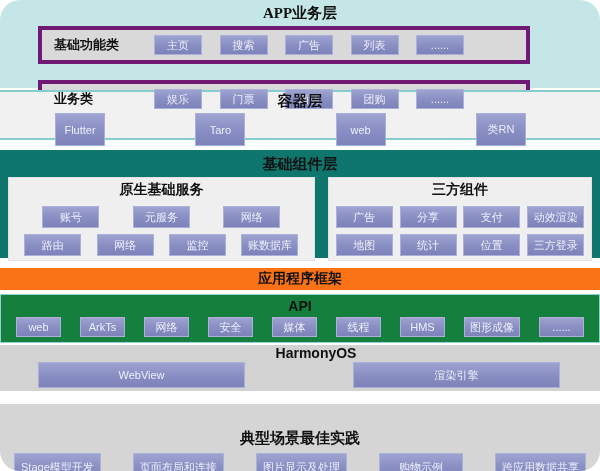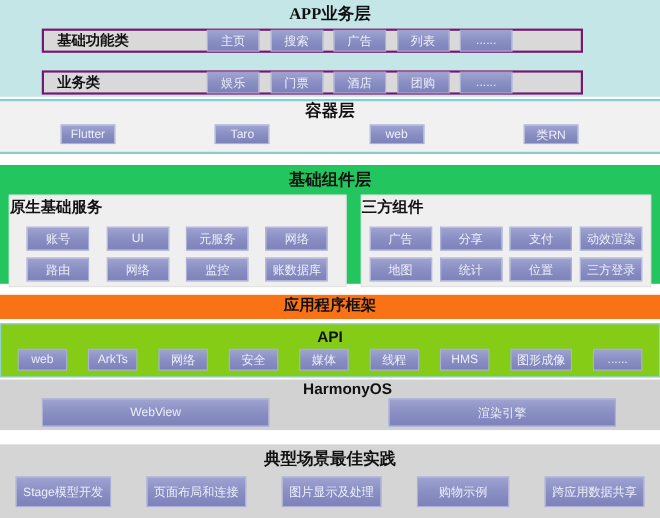--- a/index.html
+++ b/index.html
@@ -3,51 +3,52 @@
 <meta charset="utf-8">
 <style>
   * { margin: 0; padding: 0; box-sizing: border-box; }
   html, body { background: #ffffff; }
   .page {
     position: relative;
     width: 600px; height: 471px;
     background: #ffffff;
     font-family: "Liberation Sans", "DejaVu Sans", sans-serif;
     overflow: hidden;
+    border-radius: 20px;
   }
   .sec-title {
     text-align: center;
     font-family: "Liberation Serif", "DejaVu Serif", serif;
     font-weight: bold;
     font-size: 15px;
     color: #111;
     line-height: 20px;
   }
   .btn {
     background: linear-gradient(180deg, #9ea3d1 0%, #888dc2 55%, #7d83ba 100%);
     border: 1px solid #aab0d8;
     color: #edeffa;
     font-size: 11px;
     display: flex; align-items: center; justify-content: center;
-    height: 18px;
+    height: 33px;
     cursor: pointer;
     white-space: nowrap;
   }
   
   .app-layer {
     height: 88px;
     background: #c4e6e7;
     padding-top: 3px;
   }
   .row-box {
-    height: 22px;
+    height: 38px;
     margin: 3px 70px 0 38px;
     background: #d9d9d9;
-    border: 2px solid #701a75;
-    display: flex; align-items: center; gap: 36px;
+    border: 4px solid #701a75;
+    display: flex; align-items: center;
   }
   .row-box + .row-box { margin-top: 16px; }
   .row-label {
     width: 112px;
     padding-left: 12px;
     font-family: "Liberation Serif", "DejaVu Serif", serif;
     font-weight: bold;
     font-size: 13px;
     color: #111;
   }
@@ -69,37 +70,38 @@
   .container-layer .sec-title { line-height: 19px; }
   .container-btns {
     display: flex; justify-content: space-between;
     padding: 2px 74px 0 55px;
   }
   .container-btns .btn { width: 50px; }
   
   .component-layer {
     height: 108px;
     margin-top: 10px;
-    background: #22c55e;
+    background: #0f766e;
     padding-top: 4px;
   }
   .groups {
     display: flex;
     gap: 13px;
     margin: 3px 8px 0 8px;
   }
   .group {
     background: #efefef;
     border: 1px solid #e2e2e2;
     height: 84px;
     padding-top: 2px;
   }
   .group-native { flex: 307; }
   .group-third  { flex: 264; }
   .group-title {
+    text-align: center;
     font-family: "Liberation Serif", "DejaVu Serif", serif;
     font-weight: bold;
     font-size: 14px;
     color: #111;
     line-height: 20px;
   }
   .grid-row {
     display: flex; justify-content: space-evenly;
     margin-top: 6px;
   }
@@ -109,21 +111,21 @@
     height: 22px;
     margin-top: 10px;
     background: #f97316;
     display: flex; align-items: center; justify-content: center;
   }
   .framework-band .sec-title { font-size: 14px; }
   
   .api-layer {
     height: 49px;
     margin-top: 4px;
-    background: #84cc16;
+    background: #15803d;
     border: 1px solid #8fd2d2;
     padding-top: 2px;
   }
   .api-layer .sec-title { font-family: "Liberation Sans", sans-serif; font-size: 14px; line-height: 18px; }
   .api-btns {
     display: flex; justify-content: space-between;
     padding: 2px 15px 0 15px;
   }
   .api-btns .btn { min-width: 45px; height: 20px; padding: 0 5px; }
   
@@ -136,21 +138,21 @@
   .os-btns {
     display: flex; justify-content: space-between;
     padding: 0 40px 0 38px;
   }
   .os-btns .btn { width: 207px; height: 26px; }
   
   .practice-layer {
     height: 67px;
     margin-top: 13px;
     background: #d5d5d5;
-    padding-top: 4px;
+    padding-top: 24px;
   }
   .practice-btns {
     display: flex; justify-content: space-between;
     padding: 5px 14px 0 14px;
   }
   .practice-btns .btn { min-width: 84px; height: 28px; padding: 0 6px; }
 </style>
 </head>
 <body>
 
@@ -193,21 +195,20 @@
   </section>
 
   <section class="component-layer">
     <div class="sec-title">基础组件层</div>
     <div class="groups">
 
       <div class="group group-native">
         <div class="group-title">原生基础服务</div>
         <div class="grid-row">
           <div class="btn">账号</div>
-          <div class="btn">UI</div>
           <div class="btn">元服务</div>
           <div class="btn">网络</div>
         </div>
         <div class="grid-row">
           <div class="btn">路由</div>
           <div class="btn">网络</div>
           <div class="btn">监控</div>
           <div class="btn">账数据库</div>
         </div>
       </div>

